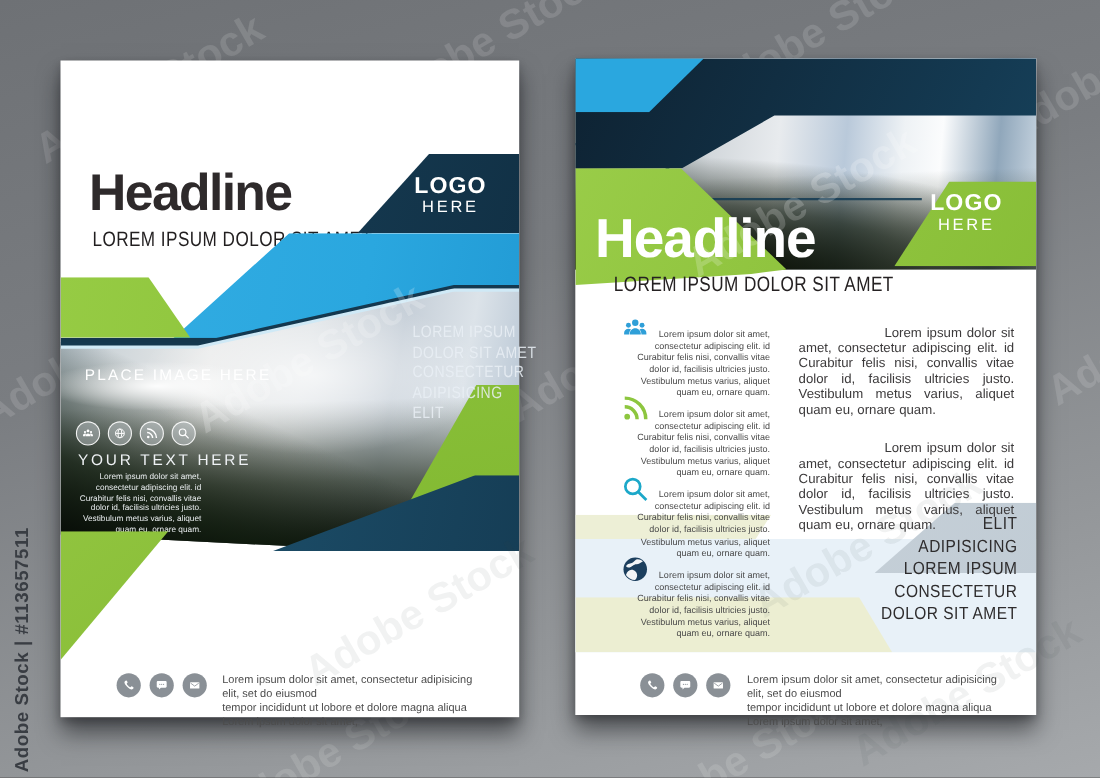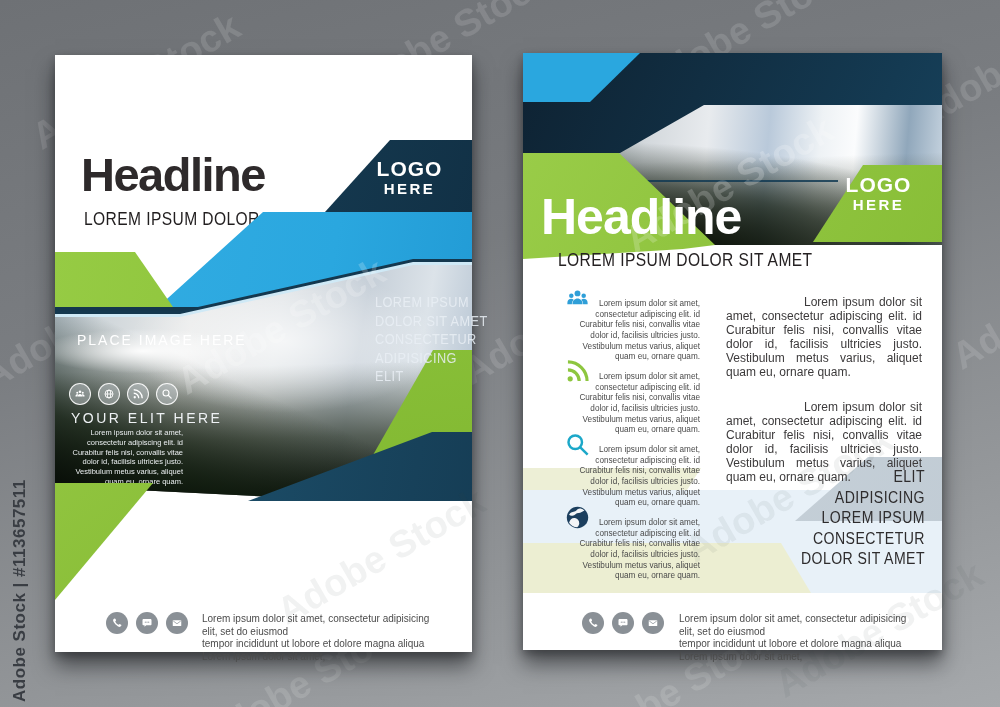--- a/index.html
+++ b/index.html
@@ -29,21 +29,21 @@
   .lf-headline{left:26px;top:96px;font-size:47px;font-weight:bold;color:#2e2a2b;
       letter-spacing:-1.5px;line-height:1;}
   .lf-subtitle{left:29px;top:153px;font-size:19px;color:#211e1f;white-space:nowrap;}
   .squeeze{display:inline-block;transform:scaleX(0.82);transform-origin:0 0;letter-spacing:0.5px;}
 
   .lf-navy-logo{clip-path:polygon(335px 85px,417px 85px,417px 157px,270px 157px);
       background:linear-gradient(105deg,#1a4258 0%,#14374d 55%,#0f2c40 100%);}
   .logo-box{text-align:center;color:#fff;line-height:1;}
   .lf-logo-box{right:25px;top:103px;width:75px;}
   .logo-l1{font-size:21px;font-weight:bold;letter-spacing:1px;}
-  .logo-l2{font-size:15px;font-weight:bold;letter-spacing:2.5px;margin-top:2px;}
+  .logo-l2{font-size:15px;font-weight:normal;letter-spacing:2.5px;margin-top:2px;}
 
   .lf-blue{clip-path:polygon(208px 157px,417px 157px,417px 212px,362px 212px,122px 260px,92px 262px);
       background:linear-gradient(100deg,#35aee3 0%,#2aa7df 60%,#1f97d2 100%);}
   .lf-green-left{clip-path:polygon(0 197px,80px 197px,118px 252px,0 252px);
       background:linear-gradient(100deg,#97cc45,#85bd33);}
   .lf-navy-strip{clip-path:polygon(0 252px,148px 252px,162px 262px,0 262px);background:#14374d;}
   .lf-line-navy{clip-path:polygon(0 256px,125px 256px,358px 204px,417px 204px,417px 209px,358px 209px,125px 261px,0 261px);background:#14384f;}
   .lf-line-blue{clip-path:polygon(0 259px,125px 259px,358px 207px,417px 207px,417px 211px,358px 211px,125px 263px,0 263px);background:#cfe9f6;}
 
   .lf-photo{clip-path:polygon(0 262px,125px 262px,358px 210px,417px 210px,417px 446px,300px 446px,0 431px);
@@ -180,21 +180,21 @@
           </svg>
       </span>
       <span class="pcircle">
         <svg viewBox="0 0 24 24" fill="none">
             <circle cx="10" cy="10" r="6" stroke="#fff" stroke-width="2.2"></circle>
             <path d="M14.5 14.5L21 21" stroke="#fff" stroke-width="2.2"></path>
           </svg>
       </span>
     </div>
 
-    <div class="abs lf-phototitle">YOUR ELIT HERE</div>
+    <div class="abs lf-phototitle">YOUR TEXT HERE</div>
     <div class="abs lf-photopara">Lorem ipsum dolor sit amet, consectetur adipiscing elit. id Curabitur felis nisi, convallis vitae dolor id, facilisis ultricies justo. Vestibulum metus varius, aliquet quam eu, ornare quam.</div>
 
     <div class="abs lf-sidetext">
       <div>LOREM IPSUM</div>
       <div>DOLOR SIT AMET</div>
       <div>CONSECTETUR</div>
       <div>ADIPISICING</div>
       <div>ELIT</div>
     </div>
 

